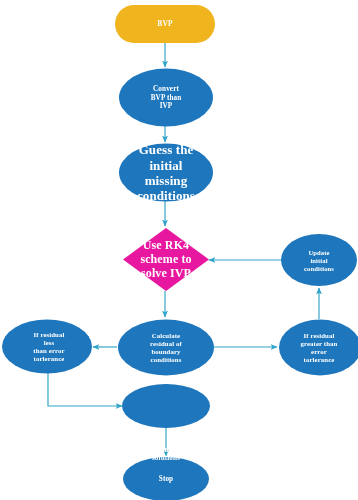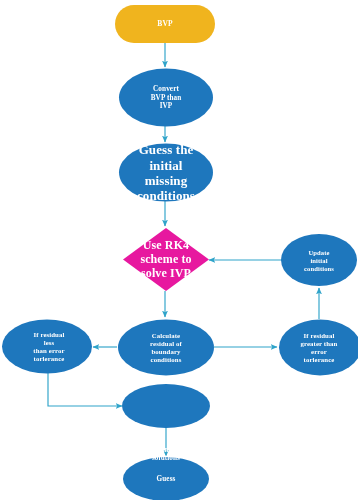--- a/index.html
+++ b/index.html
@@ -131,15 +131,15 @@
 torlerance</div>
 
   <div class="node-label lbl-greater">If residual
 greater than
 error
 torlerance</div>
 
   <div class="node-label lbl-final">Final
 solutions</div>
 
-  <div class="node-label lbl-stop">Guess</div>
+  <div class="node-label lbl-stop">Stop</div>
 
 </div>
 
 </body></html>

